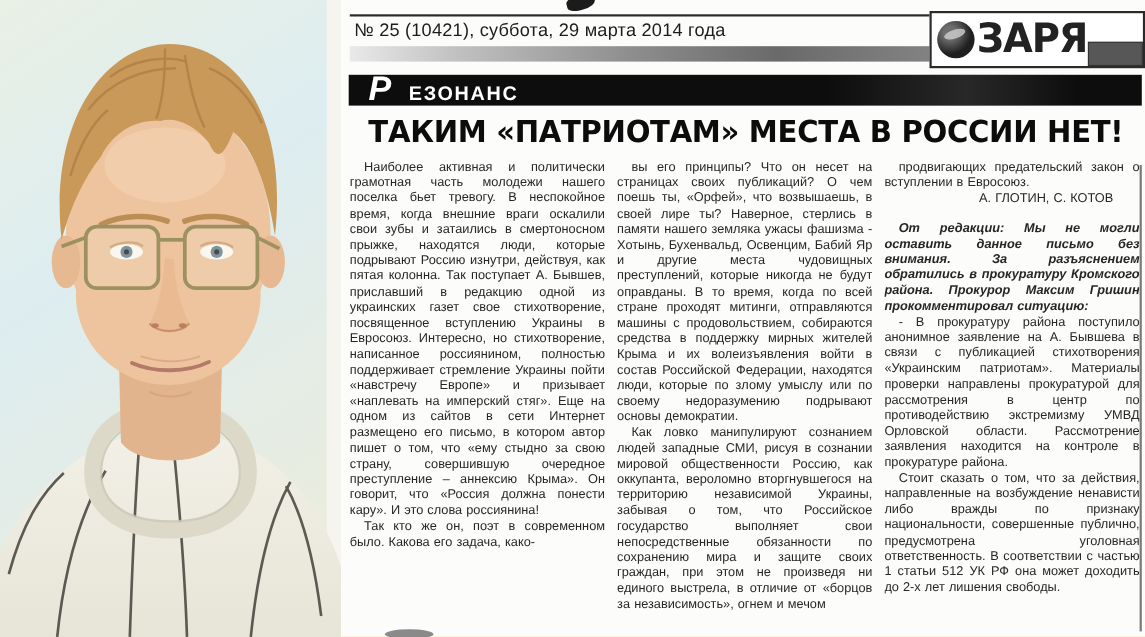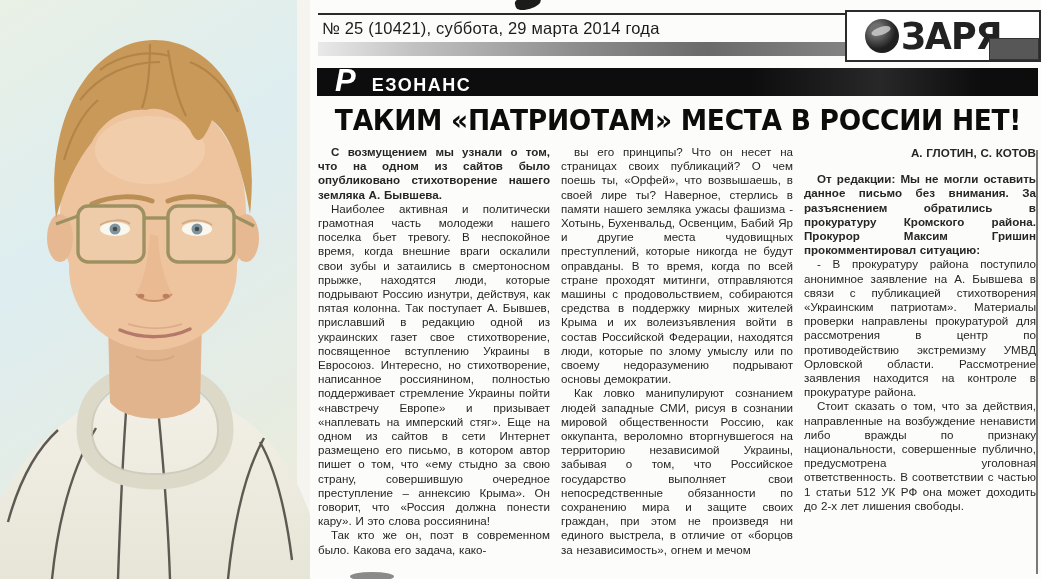--- a/index.html
+++ b/index.html
@@ -11,21 +11,21 @@
   
   .photo { position:absolute; left:0; top:0; width:310px; height:579px; }
   .photo svg { display:block; width:310px; height:579px; }
   
   .paper { position:absolute; left:310px; top:0; width:731px; height:579px; background:#fcfcfa; }
   .top-rule { position:absolute; left:8px; top:13px; width:668px; height:2px; background:#2a2a2a; }
   .dateline { position:absolute; left:12px; top:19px; font-size:16.5px; color:#1c1c1c; letter-spacing:0.2px; }
   .grad-bar { position:absolute; left:8px; top:42px; width:670px; height:14px;
     background:linear-gradient(90deg,#e9e9e9 0%,#c2c2c2 14%,#8e8e8e 38%,#6a6a6a 58%,#7e7e7e 75%,#989898 100%); }
   .masthead-box { position:absolute; left:535px; top:10px; width:196px; height:52px;
-    background:#fff; border:2px solid #2b2b2b; display:flex; align-items:center; padding-left:18px; }
+    background:#fff; border:2px solid #2b2b2b; display:flex; align-items:center; padding-left:5px; }
   .globe { width:34px; height:34px; border-radius:50%; background:radial-gradient(circle at 34% 32%, #6e6e6e 0 18%, #1f1f1f 60%);
     position:relative; overflow:hidden; flex:0 0 auto; }
   .globe:after { content:""; position:absolute; left:6px; top:8px; width:20px; height:8px;
     border-radius:50%; background:#cfcfcf; transform:rotate(-18deg); opacity:.8; }
   .masthead-name { font-size:35px; font-weight:bold; color:#222; letter-spacing:-1px;
     font-family:"DejaVu Sans", sans-serif; transform:scaleY(1.05); margin-left:2px; }
   .masthead-block { position:absolute; left:679px; top:38px; width:50px; height:22px; background:#575757; border:1px solid #333; }
   .ink-smudge { position:absolute; left:205px; top:-4px; width:26px; height:13px; background:#1b1b1b;
     border-radius:40% 60% 55% 45%; transform:rotate(-14deg); }
   .section-bar { position:absolute; left:7px; top:68px; width:721px; height:28px; background:#0d0d0d;
@@ -35,22 +35,22 @@
   .section-rest { font-size:18px; font-weight:bold; letter-spacing:1.5px; line-height:26px;margin-left:16px; }
   .headline { position:absolute; left:8px; top:104px; width:720px; text-align:center;
     font-size:26.5px; font-weight:800; color:#0c0c0c; letter-spacing:-0.3px; white-space:nowrap;
     font-family:"DejaVu Sans", sans-serif; transform:scaleY(1.04); transform-origin:top; }
   .columns { position:absolute; left:8px; top:145px; width:718px; height:432px;
     display:flex; gap:11px; overflow:hidden; }
   .col { flex:1 1 0; overflow:hidden; }
   .para { font-size:11.6px; line-height:14.2px; text-align:justify; color:#262626;
     text-indent:13px; word-spacing:0.5px; }
   .para.bold { font-weight:bold; }
-  .para.signature { font-weight:bold; text-align:right; text-indent:0; padding-right:0; margin:1px 0 12px 0; }
-  .para.editorial { font-weight:bold; }
+  .para.signature { font-weight:normal; text-align:right; text-indent:0; padding-right:24px; margin:1px 0 12px 0; }
+  .para.editorial { font-weight:bold; font-style:italic; }
   .right-rule { position:absolute; left:726px; top:150px; width:2px; height:424px; background:#4e4e4e; opacity:.75; }
   .bottom-smudge { position:absolute; left:40px; top:572px; width:44px; height:9px; background:#8a8a8a; border-radius:50%; }
 </style>
 </head>
 <body>
 
 <div class="screen">
 
   <div class="photo">
     <svg viewBox="0 0 310 579">
@@ -156,29 +156,29 @@
 
     <div class="section-bar">
       <span class="section-initial">Р</span>
       <span class="section-rest">ЕЗОНАНС</span>
     </div>
 
     <div class="headline">ТАКИМ «ПАТРИОТАМ» МЕСТА В РОССИИ НЕТ!</div>
 
     <div class="columns">
       <div class="col">
-          <p class="para bold">С возмущением мы узнали о том, что на одном из сайтов было опубликовано стихотворение нашего земляка А. Бывшева.</p>
           <p class="para normal">Наиболее активная и политически грамотная часть молодежи нашего поселка бьет тревогу. В неспокойное время, когда внешние враги оскалили свои зубы и затаились в смертоносном прыжке, находятся люди, которые подрывают Россию изнутри, действуя, как пятая колонна. Так поступает А. Бывшев, приславший в редакцию одной из украинских газет свое стихотворение, посвященное вступлению Украины в Евросоюз. Интересно, но стихотворение, написанное россиянином, полностью поддерживает стремление Украины пойти «навстречу Европе» и призывает «наплевать на имперский стяг». Еще на одном из сайтов в сети Интернет размещено его письмо, в котором автор пишет о том, что «ему стыдно за свою страну, совершившую очередное преступление – аннексию Крыма». Он говорит, что «Россия должна понести кару». И это слова россиянина!</p>
           <p class="para normal">Так кто же он, поэт в современном было. Какова его задача, како-</p>
         </div>
       <div class="col">
           <p class="para normal">вы его принципы? Что он несет на страницах своих публикаций? О чем поешь ты, «Орфей», что возвышаешь, в своей лире ты? Наверное, стерлись в памяти нашего земляка ужасы фашизма - Хотынь, Бухенвальд, Освенцим, Бабий Яр и другие места чудовищных преступлений, которые никогда не будут оправданы. В то время, когда по всей стране проходят митинги, отправляются машины с продовольствием, собираются средства в поддержку мирных жителей Крыма и их волеизъявления войти в состав Российской Федерации, находятся люди, которые по злому умыслу или по своему недоразумению подрывают основы демократии.</p>
           <p class="para normal">Как ловко манипулируют сознанием людей западные СМИ, рисуя в сознании мировой общественности Россию, как оккупанта, вероломно вторгнувшегося на территорию независимой Украины, забывая о том, что Российское государство выполняет свои непосредственные обязанности по сохранению мира и защите своих граждан, при этом не произведя ни единого выстрела, в отличие от «борцов за независимость», огнем и мечом</p>
         </div>
       <div class="col">
+          <p class="para normal">продвигающих предательский закон о вступлении в Евросоюз.</p>
           <p class="para signature">А. ГЛОТИН, С. КОТОВ</p>
           <p class="para editorial">От редакции: Мы не могли оставить данное письмо без внимания. За разъяснением обратились в прокуратуру Кромского района. Прокурор Максим Гришин прокомментировал ситуацию:</p>
           <p class="para normal">- В прокуратуру района поступило анонимное заявление на А. Бывшева в связи с публикацией стихотворения «Украинским патриотам». Материалы проверки направлены прокуратурой для рассмотрения в центр по противодействию экстремизму УМВД Орловской области. Рассмотрение заявления находится на контроле в прокуратуре района.</p>
           <p class="para normal">Стоит сказать о том, что за действия, направленные на возбуждение ненависти либо вражды по признаку национальности, совершенные публично, предусмотрена уголовная ответственность. В соответствии с частью 1 статьи 512 УК РФ она может доходить до 2-х лет лишения свободы.</p>
         </div>
     </div>
 
     <div class="right-rule"></div>
     <div class="bottom-smudge"></div>
   </div>

